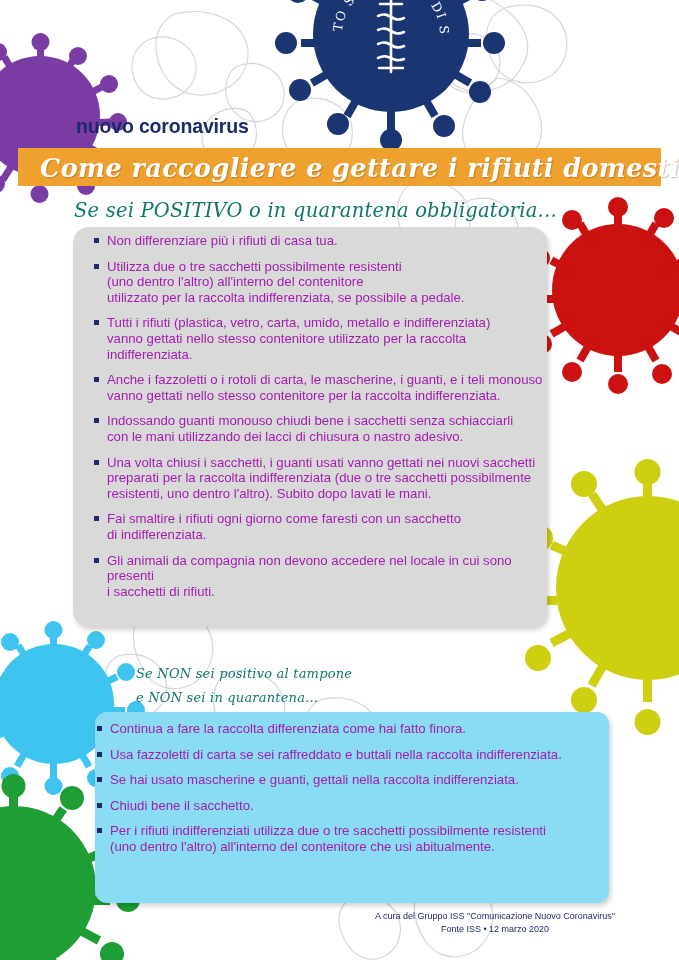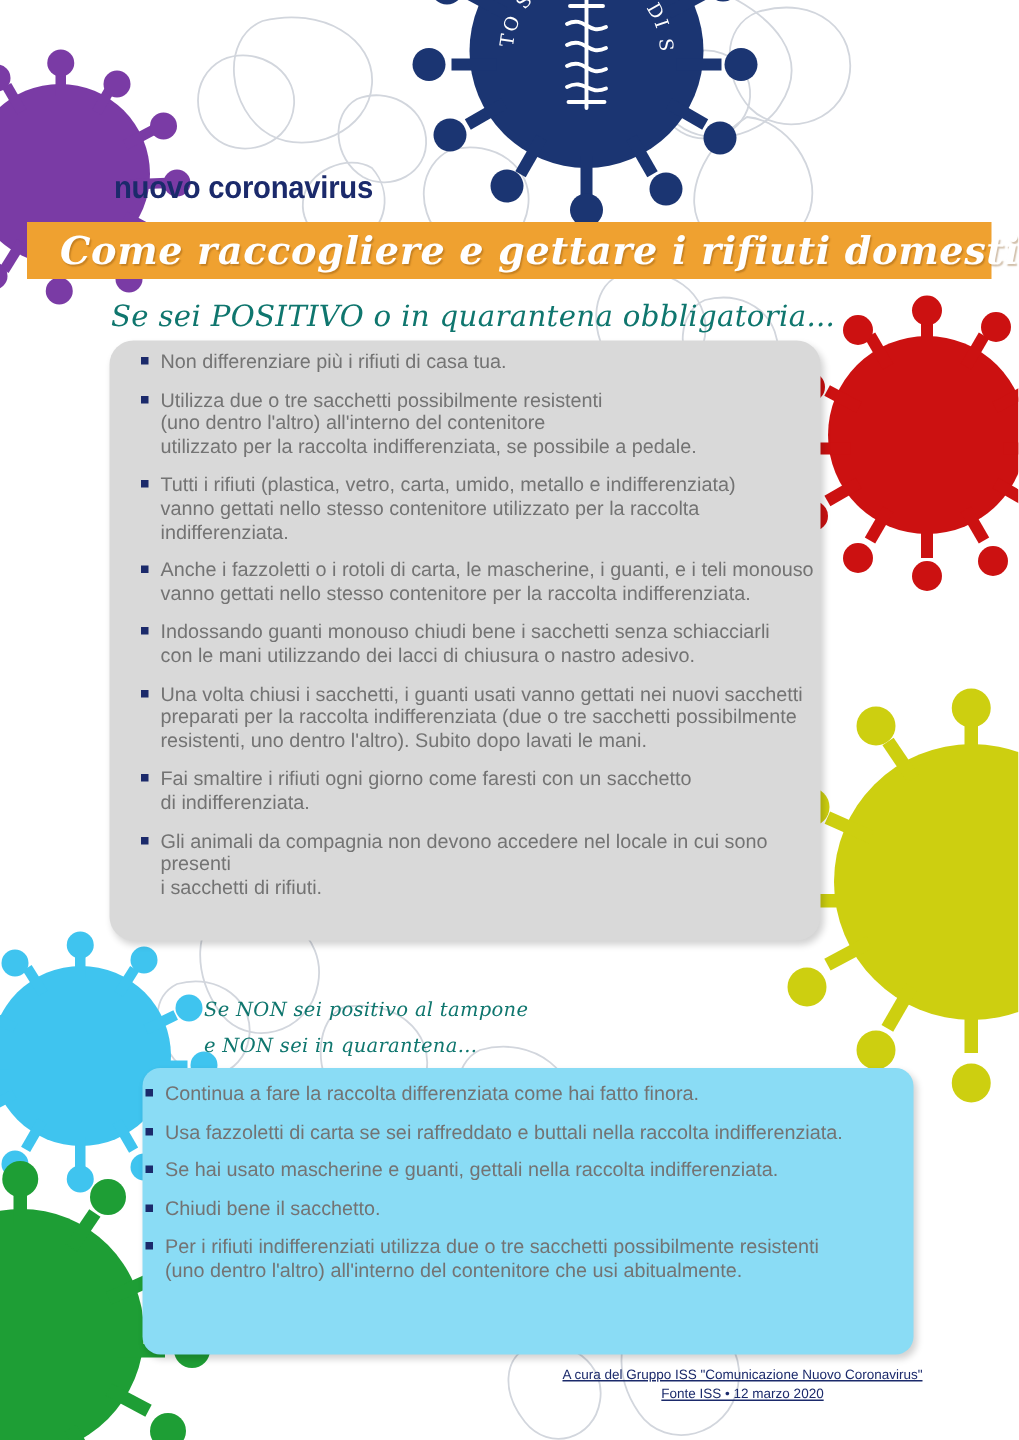--- a/index.html
+++ b/index.html
@@ -112,21 +112,21 @@
     z-index: 2;
     box-shadow: 2px 3px 5px rgba(0,0,0,0.18);
   }
 
   ul.bullets {
     position: absolute;
     z-index: 5;
     margin: 0;
     padding: 0;
     list-style: none;
-    color: #737373;
+    color: #a21caf;
     font-family: "Liberation Sans Narrow", "Liberation Sans", sans-serif;
     font-size: 13.2px;
     line-height: 15.6px;
   }
   ul.bullets > li {
     position: relative;
     padding-left: 14px;
     margin-bottom: 10px;
     white-space: pre-line;
   }
@@ -153,21 +153,21 @@
     position: absolute;
     left: 330px; top: 910px;
     width: 330px;
     z-index: 5;
     text-align: center;
     color: #1b2a6b;
     font-family: "Liberation Sans Narrow", "Liberation Sans", sans-serif;
     font-size: 9px;
     line-height: 13px;
   }
-  .footer div { white-space: nowrap; text-decoration: underline; }
+  .footer div { white-space: nowrap; }
 </style>
 </head>
 <body>
 
 <div id="poster">
 
   <svg class="watermark" viewBox="0 0 679 960">
     <g fill="none" stroke="#d2d6dd" stroke-width="1.2">
       <path d="M470 -10 C 520 10, 540 40, 520 70 C 505 95, 460 100, 445 75 C 430 50, 440 5, 470 -10 Z"></path>
       <path d="M175 14 C 215 4, 250 26, 248 56 C 246 88, 206 104, 180 90 C 152 74, 146 26, 175 14 Z"></path>

